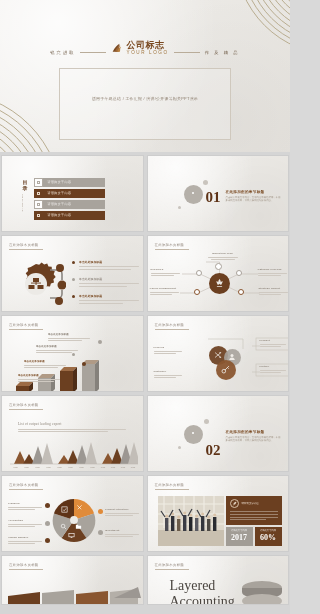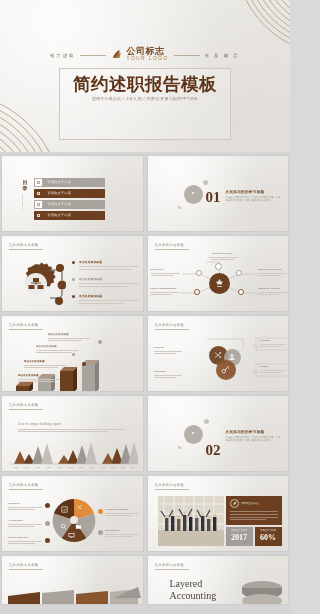--- a/index.html
+++ b/index.html
@@ -26,21 +26,21 @@
 
   .logo-row {
     position:absolute; top:41px; left:0; width:290px;
     display:flex; align-items:center; justify-content:center; gap:5px;
   }
   .side-txt {
     font-size:4.2px; letter-spacing:2.1px; color:#6e5a45; white-space:nowrap;
     padding-top:9px;
   }
   .rule { height:1px; width:26px; background:#b9ac99; margin-top:8px; }
-  .logo-block { display:flex; align-items:center; gap:2px;margin-top:6px; }
+  .logo-block { display:flex; align-items:center; gap:2px; }
   .logo-mark { width:13px; height:13px; }
   .logo-text { line-height:1; text-align:left; }
   .logo-cn { font-size:9px; color:#7a4a22; letter-spacing:.5px; font-weight:bold; }
   .logo-en { font-size:4.6px; color:#a0763f; letter-spacing:1.6px; margin-top:1px; }
 
   .title-frame {
     position:absolute; left:59px; top:68px; width:172px; height:72px;
     border:1px solid #cfc8bd; background:rgba(255,255,255,.22);
   }
   .cover-title {
@@ -95,21 +95,21 @@
   
   .photo {
     position:relative; overflow:hidden;
     background:linear-gradient(180deg,#e7e2d9 0%,#d8d2c6 42%,#cfc7b9 62%,#c2b9a8 100%);
   }
   .pane-brown { background:#6b3f20; }
   .pane-gray { background:#a19c95; }
   .stat-n { font-family:"Liberation Serif", serif; font-weight:bold; color:#fff; }
   .stat-l { font-size:2.3px; color:rgba(255,255,255,.8); }
 
-  .lay-title { font-family:"Liberation Serif", serif; font-size:10px; color:#4b4641; line-height:1.15; }
+  .lay-title { font-family:"Liberation Serif", serif; font-size:14px; color:#4b4641; line-height:1.15; }
 </style>
 </head>
 <body>
 
 <div class="page">
 
   <div class="cover paper">
 
     <svg class="arcs-tr" viewBox="0 0 110 110">
       <g fill="none" stroke="#b9ad90" stroke-width="1">
@@ -160,21 +160,20 @@
         <span class="logo-text">
           <div class="logo-cn">公司标志</div>
           <div class="logo-en">YOUR LOGO</div>
         </span>
       </span>
       <span class="rule"></span>
       <span class="side-txt">作 及 精 品</span>
     </div>
 
     <div class="title-frame"></div>
-    <div class="cover-title">简约述职报告模板</div>
     <div class="cover-sub">适用于年终总结 / 工作汇报 / 演讲/公开课等相关PPT演示</div>
   </div>
 
   <div class="grid">
 
     <div class="row">
 
       <div class="slide paper">
         <div class="toc-label">
           <div class="toc-cn">目录</div>

